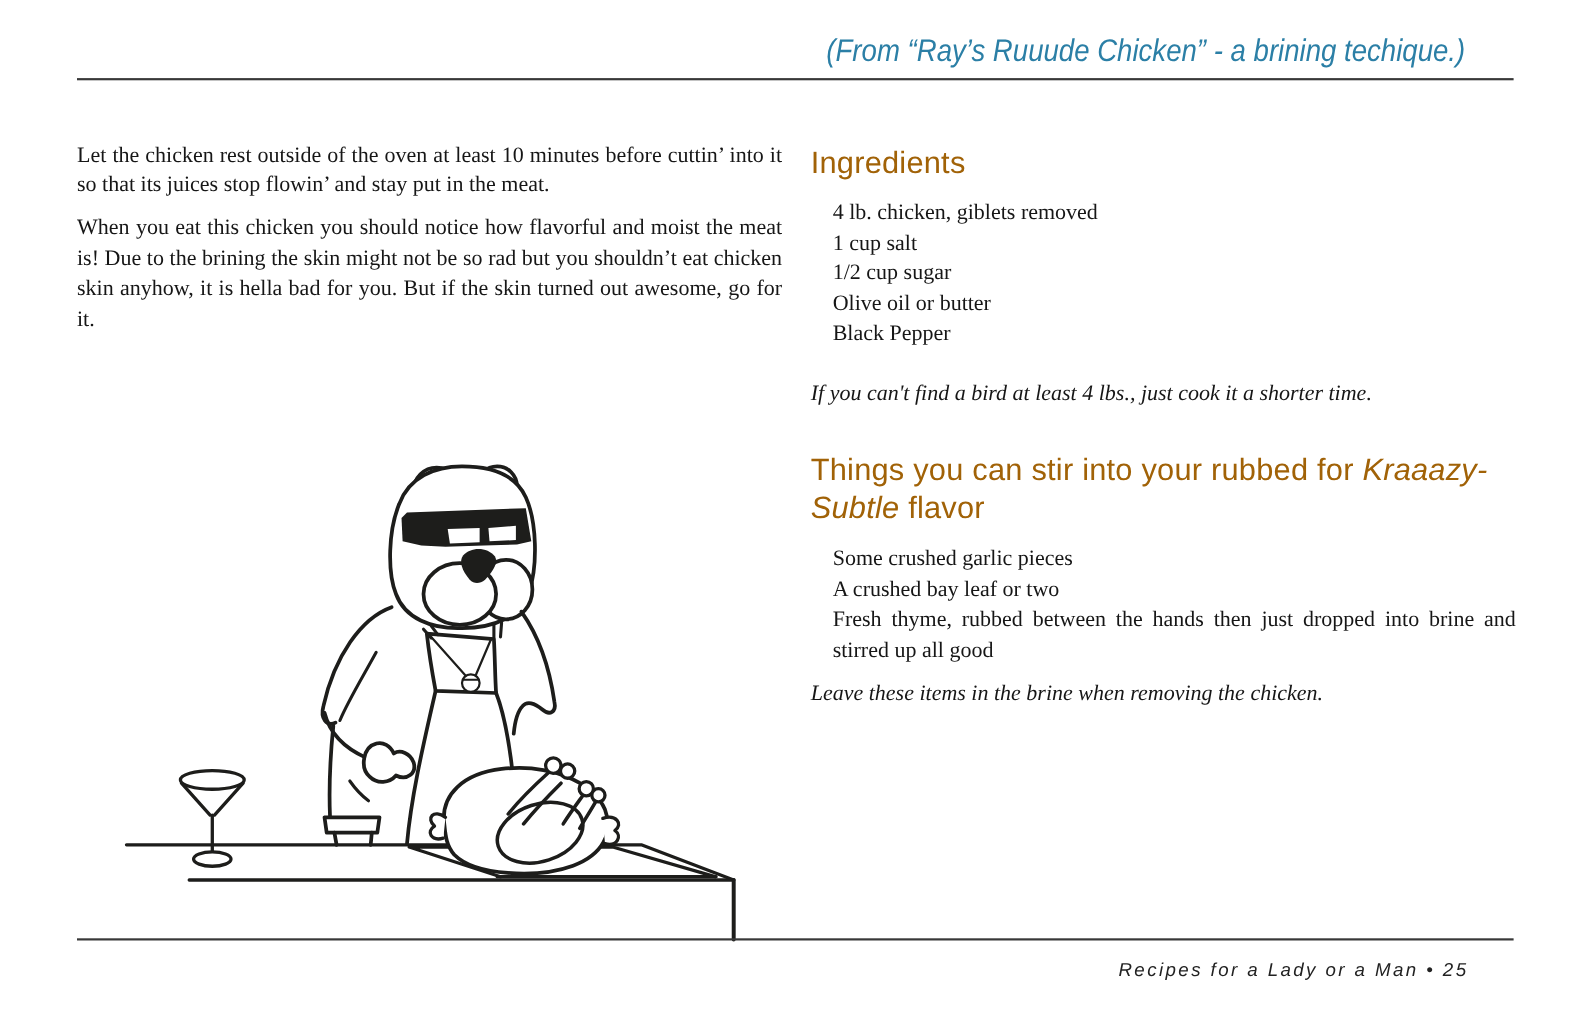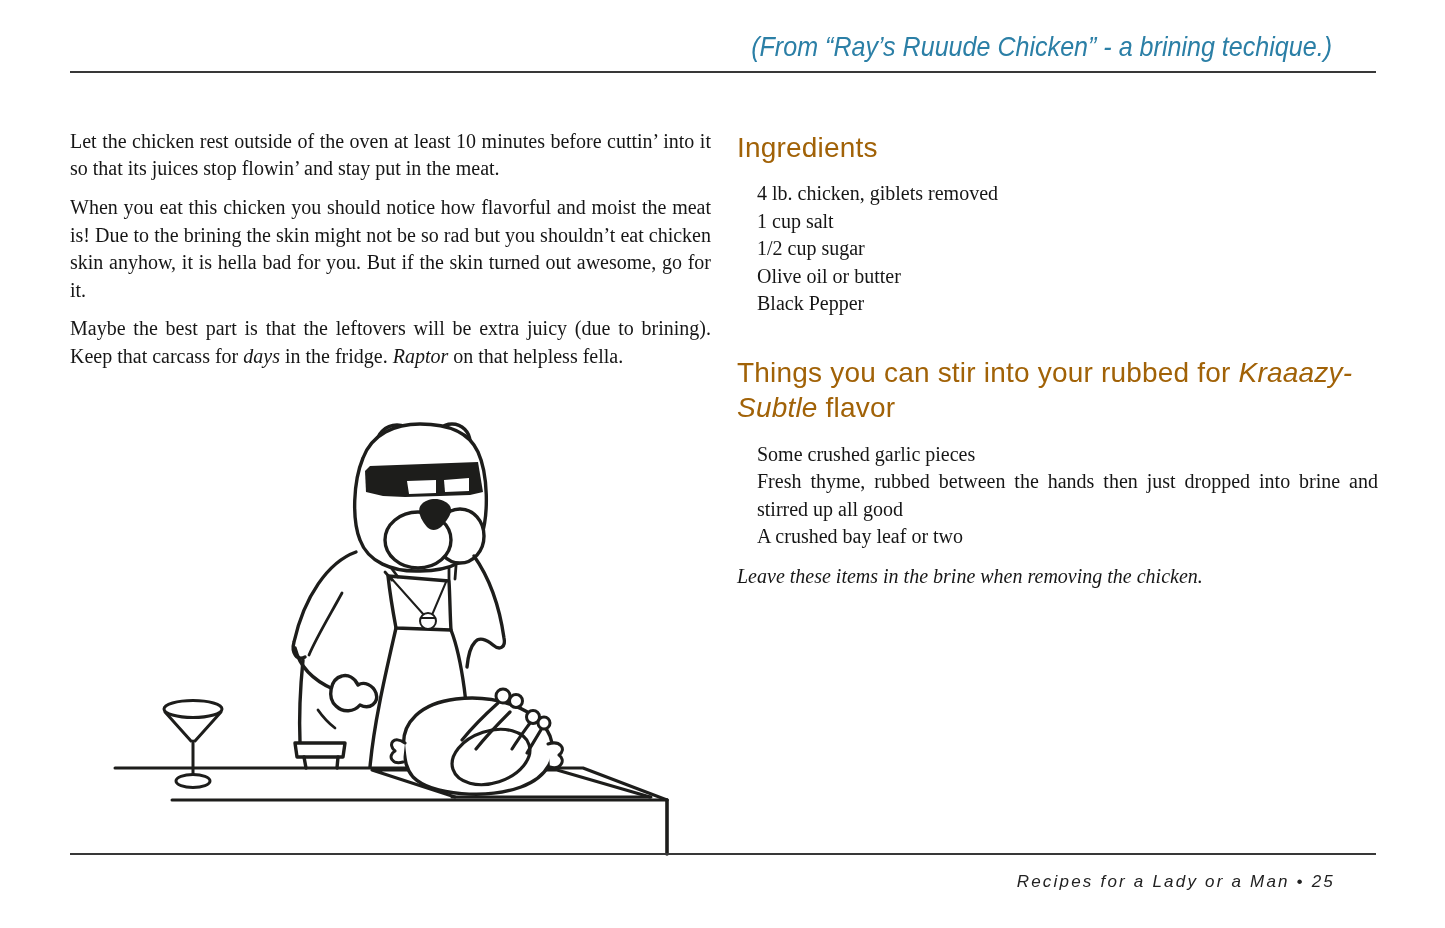--- a/index.html
+++ b/index.html
@@ -67,38 +67,38 @@
 <div class="page">
 
   <div class="header-note">
     <span class="squish">(From “Ray’s Ruuude Chicken” - a brining techique.)</span>
   </div>
   <div class="rule rule-top"></div>
 
   <div class="col-left">
     <p>Let the chicken rest outside of the oven at least 10 minutes before cuttin’ into it so that its juices stop flowin’ and stay put in the meat.</p>
     <p>When you eat this chicken you should notice how flavorful and moist the meat is! Due to the brining the skin might not be so rad but you shouldn’t eat chicken skin anyhow, it is hella bad for you. But if the skin turned out awesome, go for it.</p>
-    <p><span>Maybe the best part is that the leftovers will be extra juicy (due to brining). Keep that carcass for </span><span class="it">days</span><span> in the fridge. </span><span class="it">Raptor</span><span> on that helpless fella.</span></p>
   </div>
 
   <div class="col-right">
     <h2>Ingredients</h2>
     <ul class="plain-list">
       <li>4 lb. chicken, giblets removed</li>
       <li>1 cup salt</li>
       <li>1/2 cup sugar</li>
       <li>Olive oil or butter</li>
       <li>Black Pepper</li>
     </ul>
+    <p class="note note-1">If you can't find a bird at least 4 lbs., just cook it a shorter time.</p>
 
     <h2 class="second"><span>Things you can stir into your rubbed for </span><span class="it">Kraaazy-Subtle</span><span> flavor</span></h2>
     <ul class="plain-list">
       <li>Some crushed garlic pieces</li>
+      <li>A crushed bay leaf or two</li>
       <li>Fresh thyme, rubbed between the hands then just dropped into brine and stirred up all good</li>
-      <li>A crushed bay leaf or two</li>
     </ul>
     <p class="note note-2">Leave these items in the brine when removing the chicken.</p>
   </div>
 
   <svg class="illo" width="620" height="442" viewBox="60 415 620 442" role="img" fill="none" stroke="#1d1d1b" stroke-width="3.4" stroke-linecap="round" stroke-linejoin="round" aria-label="Line-art cartoon bear chef wearing sunglasses and an apron with a pendant necklace, standing hands-on-hips behind a counter with a martini glass and a raw chicken on a cutting board">
 
     <circle cx="397" cy="446" r="21" fill="#fff"></circle>
     <circle cx="452" cy="442" r="18" fill="#fff"></circle>
 
     <path fill="#fff" d="M 420 424

